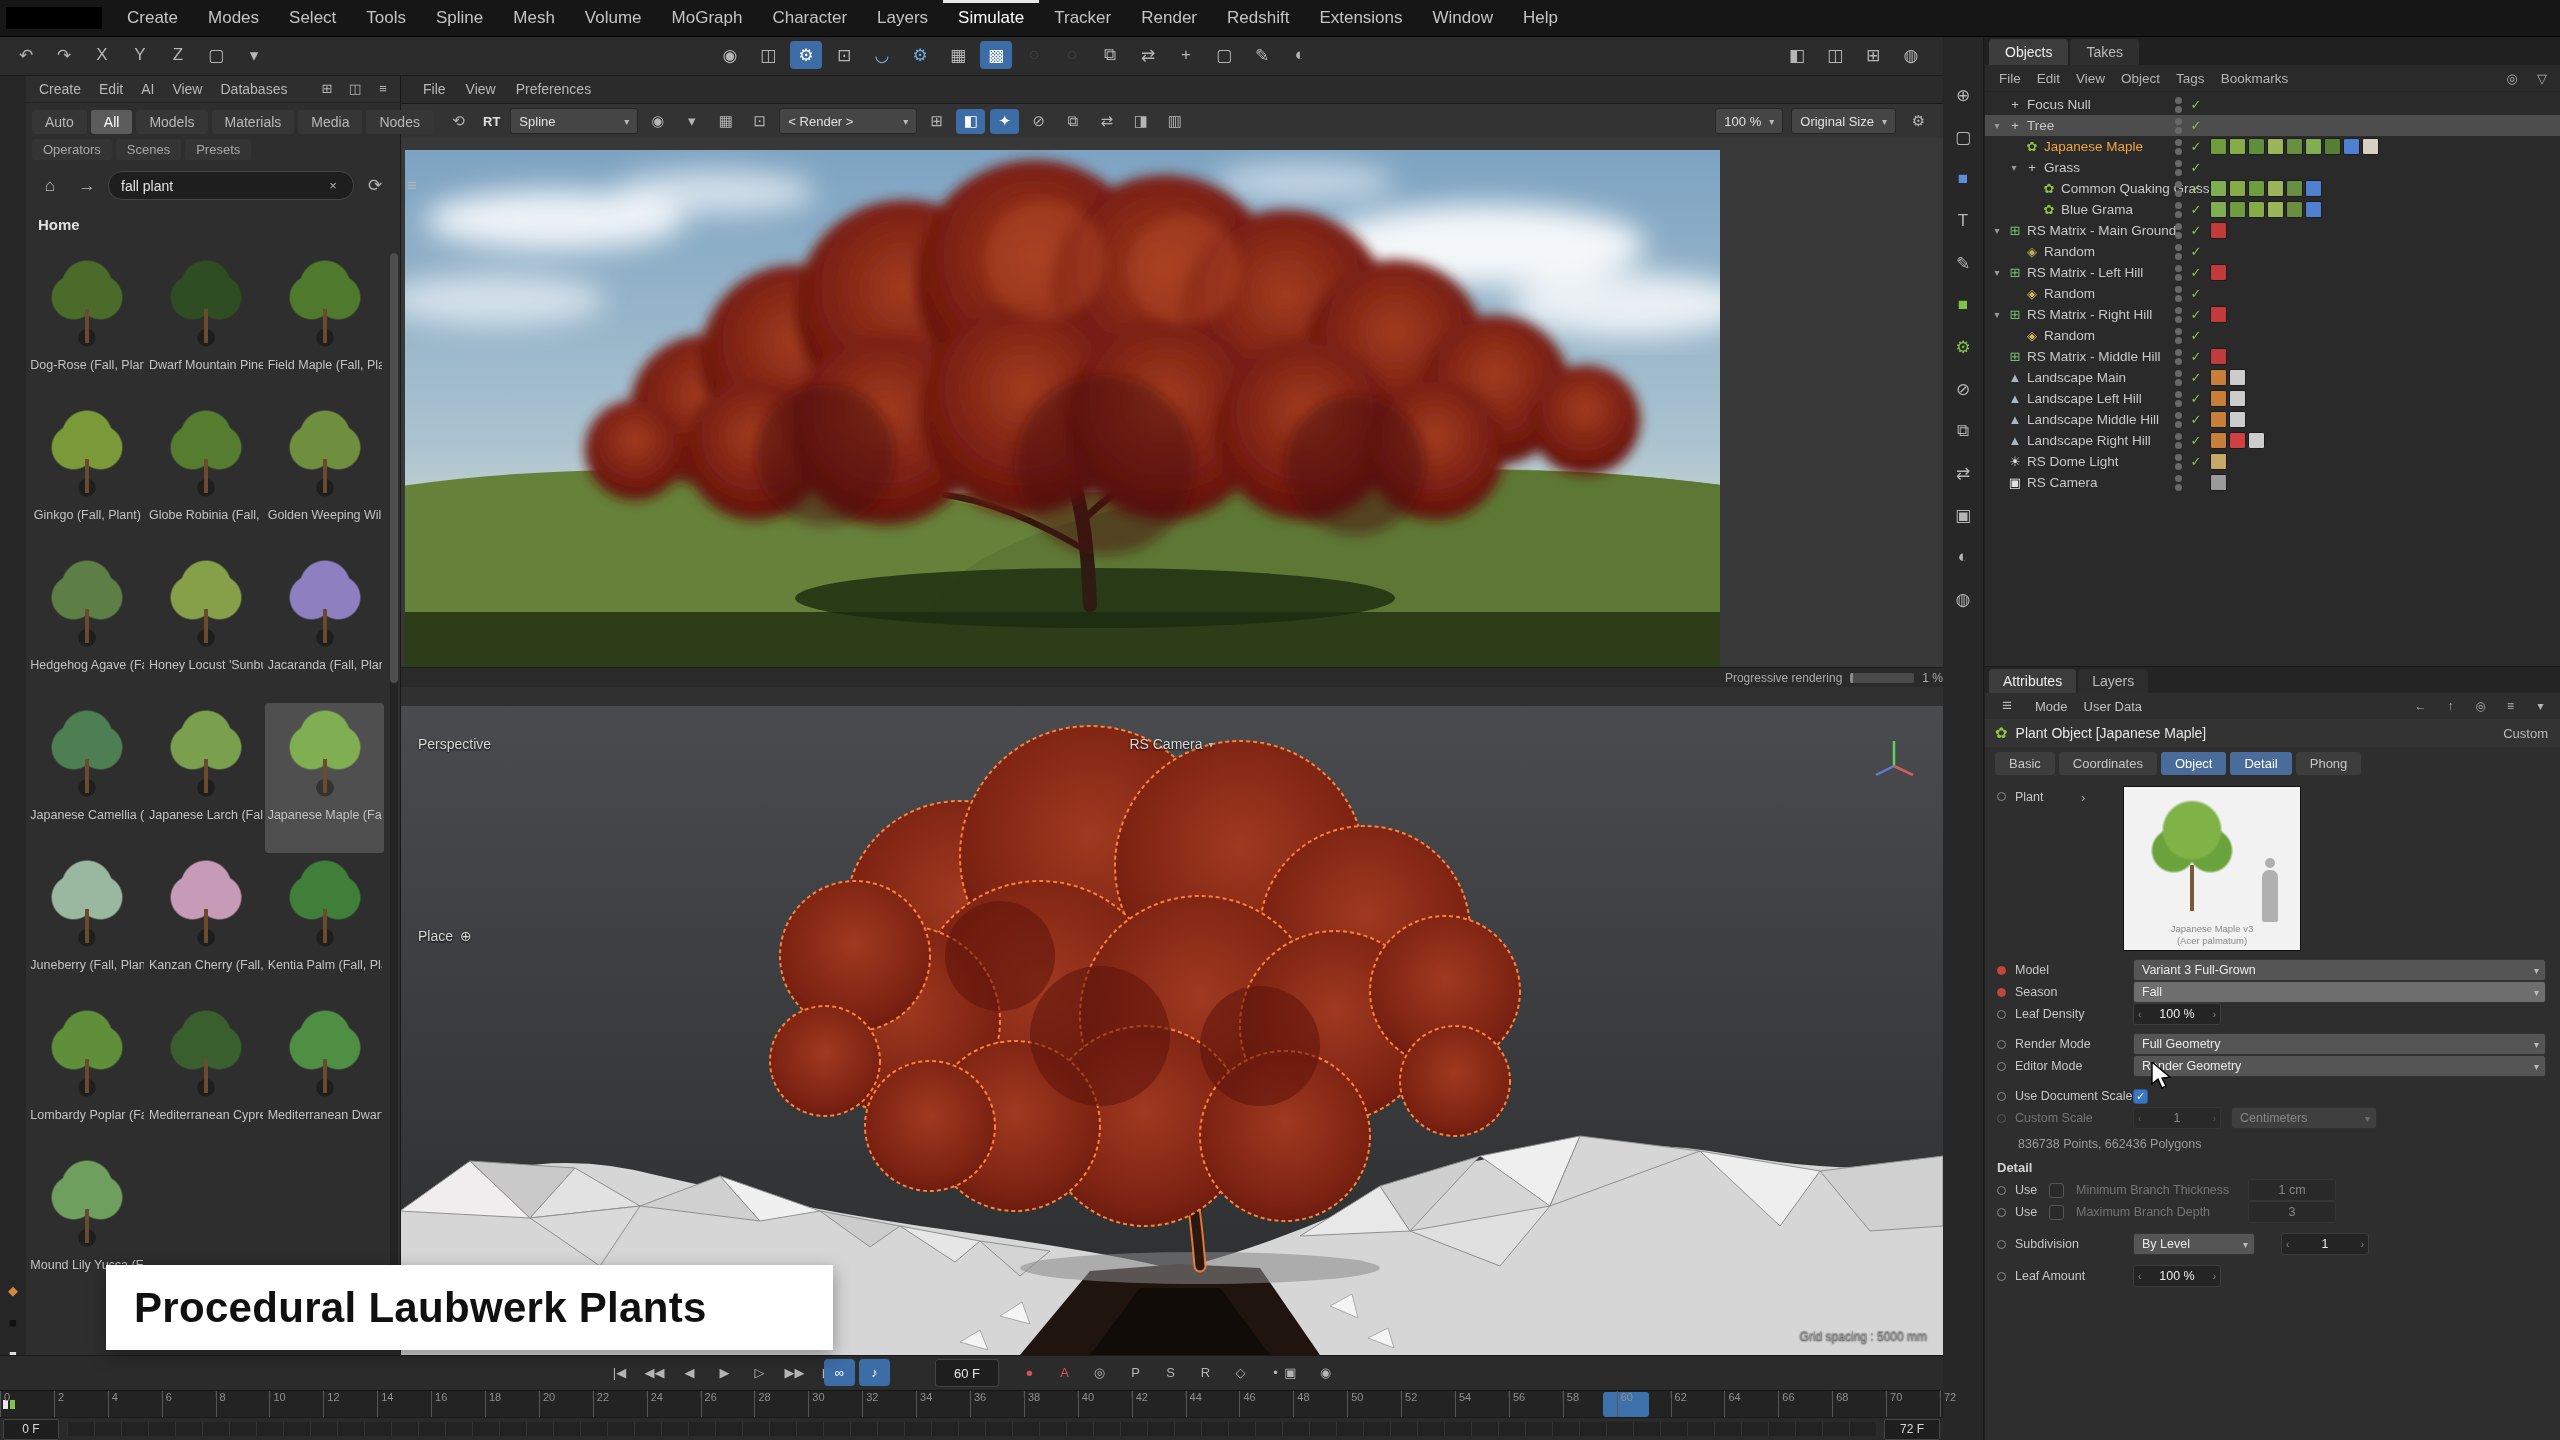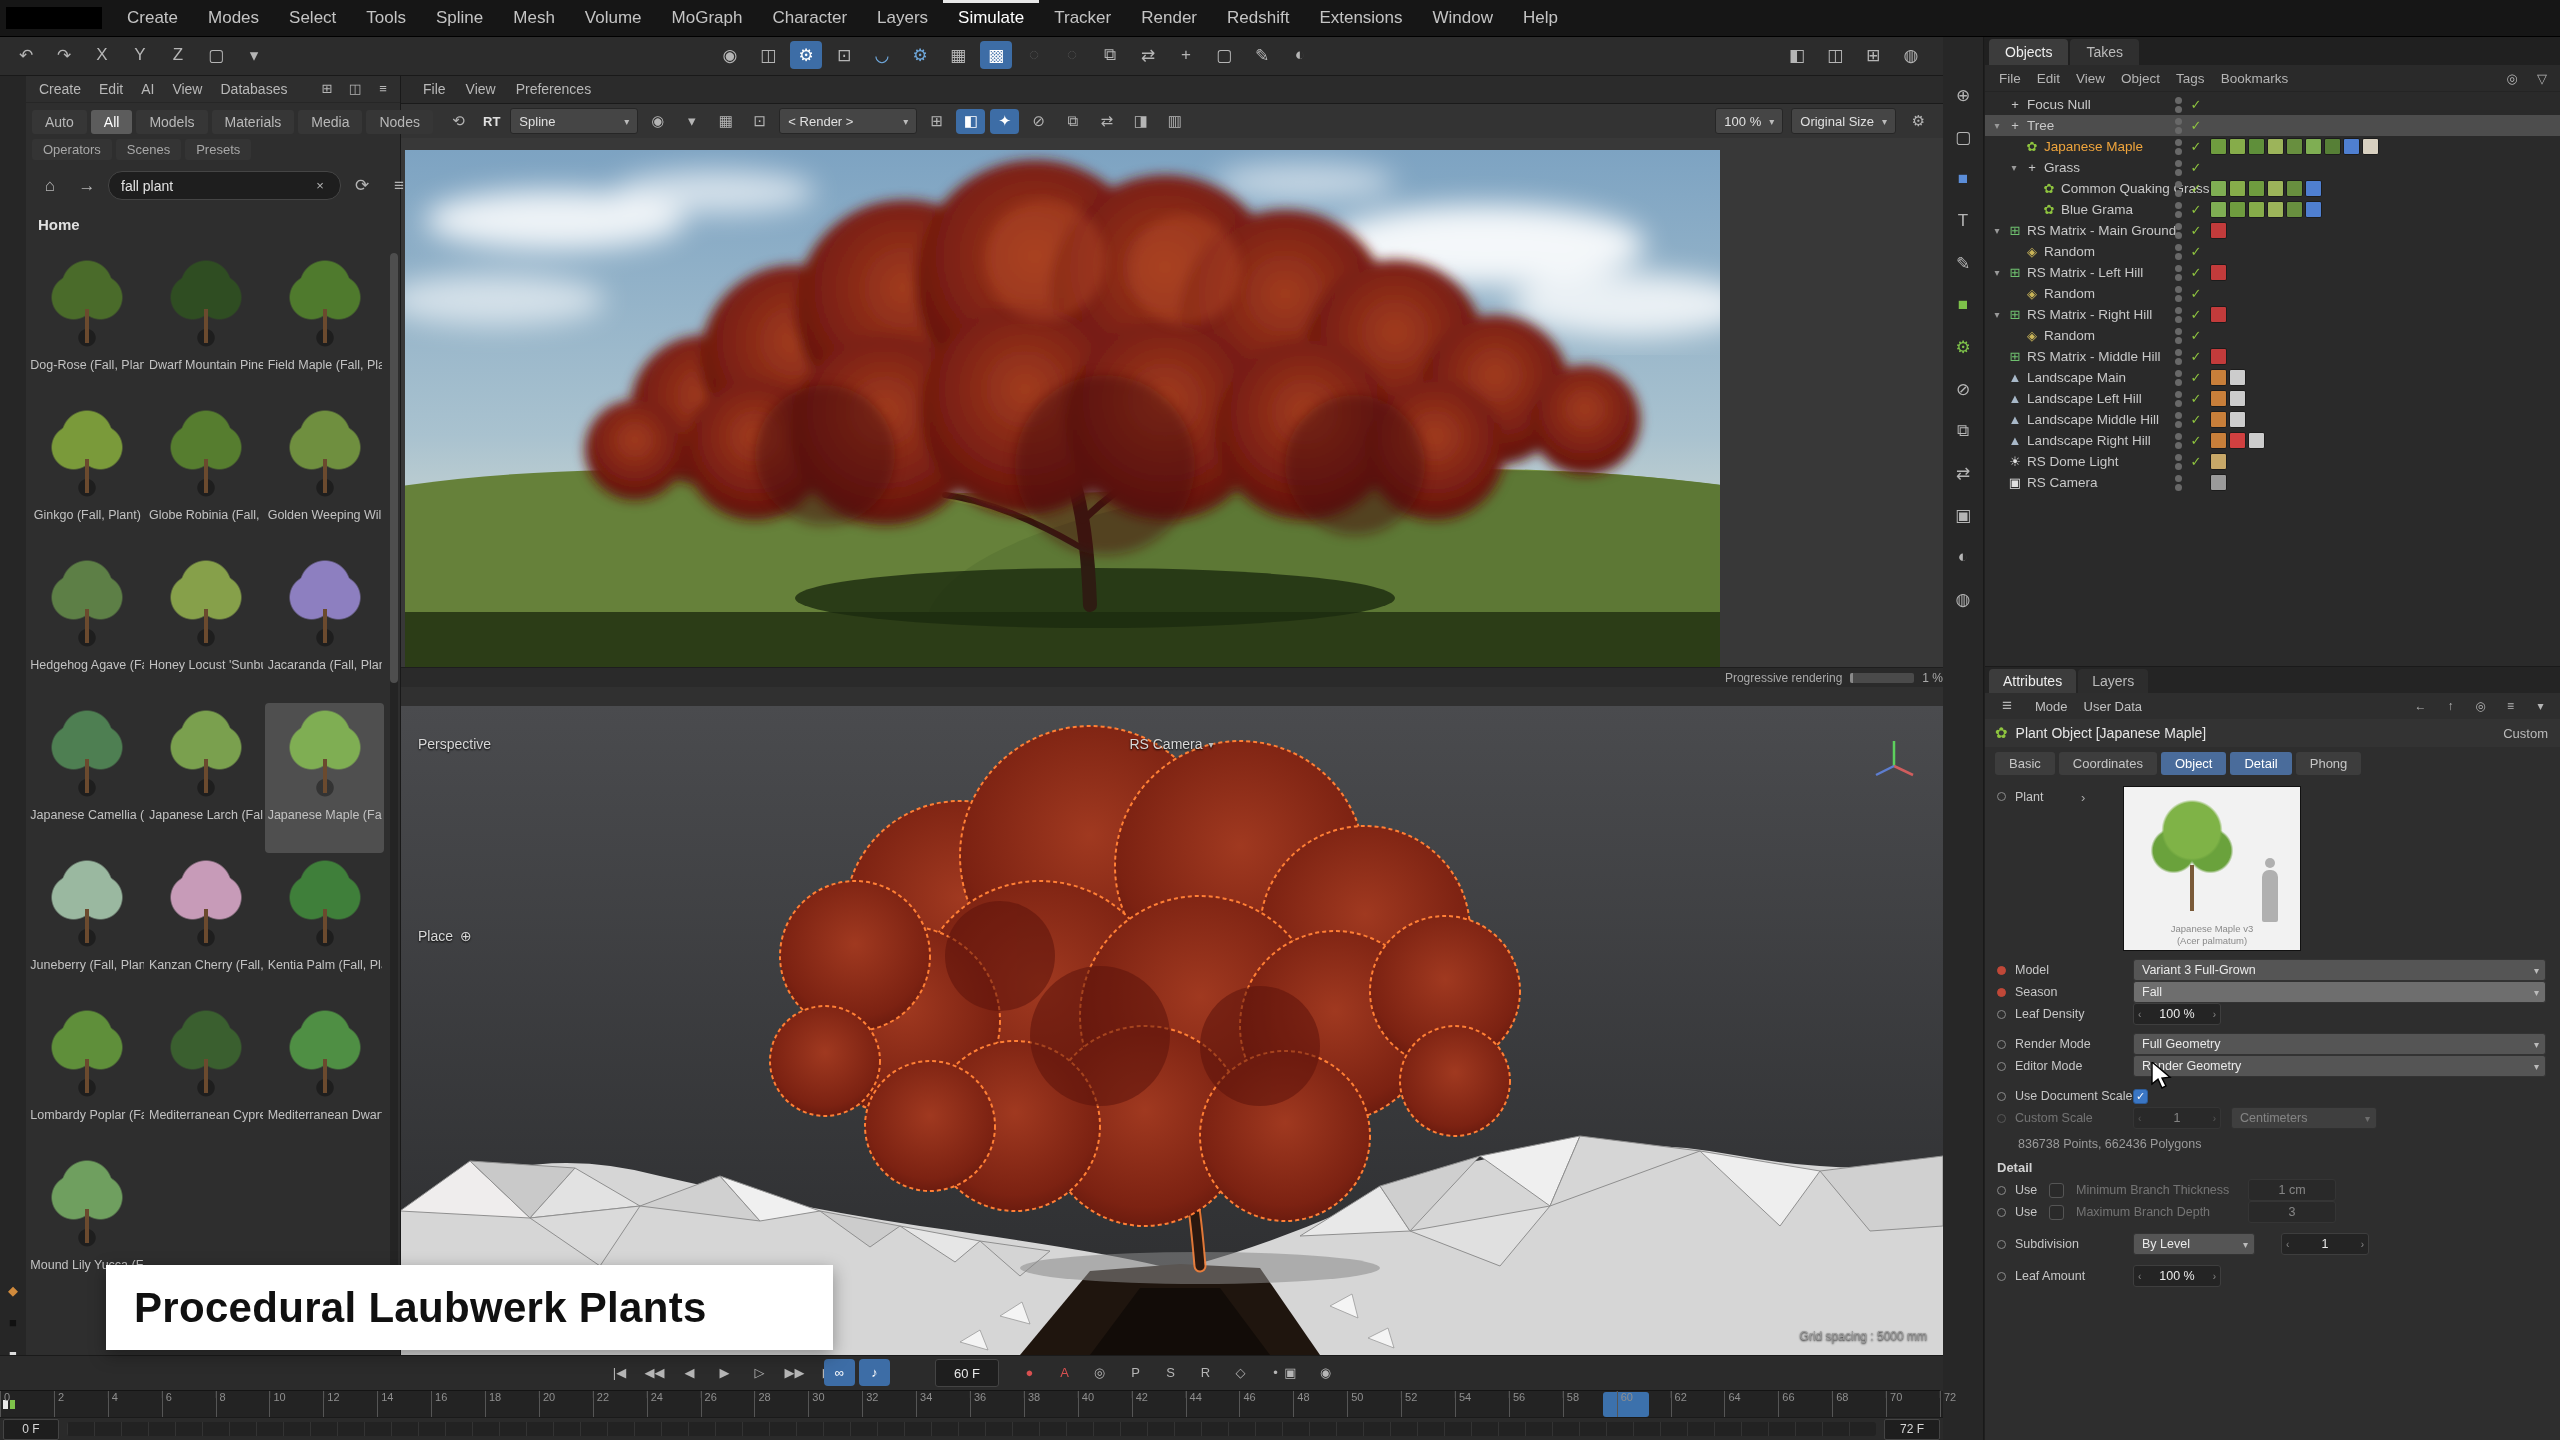--- a/index.html
+++ b/index.html
@@ -36,21 +36,21 @@
   .ab-menu-item{padding:0 9px;font-size:14px;color:#b8b8b8;}
   .ab-win-icons{position:absolute;right:4px;display:flex;gap:2px;}
   .ab-win-icons .icon-btn{min-width:22px;height:22px;font-size:13px;}
   .ab-tabs{display:flex;gap:4px;padding:7px 6px 2px;}
   .ab-tab{padding:4px 13px;font-size:14px;border-radius:3px;color:#b8b8b8;background:#363636;}
   .ab-tab.active{background:#5c5c5c;color:#fff;}
   .ab-subtabs{display:flex;gap:4px;padding:3px 6px 4px;}
   .ab-subtab{padding:3px 11px;font-size:13px;border-radius:3px;color:#a8a8a8;background:#343434;}
   .ab-search{display:flex;align-items:center;gap:5px;padding:7px 8px 4px;}
   .search-field{flex:1;height:27px;background:#1e1e1e;border-radius:14px;border:1px solid #454545;
-                display:flex;align-items:center;padding:0 10px;gap:6px;}
+                display:flex;align-items:center;padding:0 10px;gap:19px;}
   .search-input{flex:1;background:none;border:none;outline:none;color:#e2e2e2;font:inherit;font-size:14px;min-width:0;}
   .ab-breadcrumb{padding:12px 12px 0;font-size:15px;color:#e0e0e0;font-weight:bold;}
   .ab-grid{position:absolute;left:2px;top:178px;width:356px;bottom:2px;display:grid;
            grid-template-columns:repeat(3,1fr);grid-auto-rows:150px;overflow:hidden;}
   .asset-cell{display:flex;flex-direction:column;align-items:center;padding-top:6px;border-radius:4px;}
   .asset-cell.selected{background:#4f4f4f;}
   .plant-thumb{width:96px;height:96px;position:relative;
     background:
       radial-gradient(circle at 50% 82%, rgba(0,0,0,.35) 0 9%, transparent 10%),
       radial-gradient(circle at 36% 40%, var(--c) 0 25%, transparent 27%),

